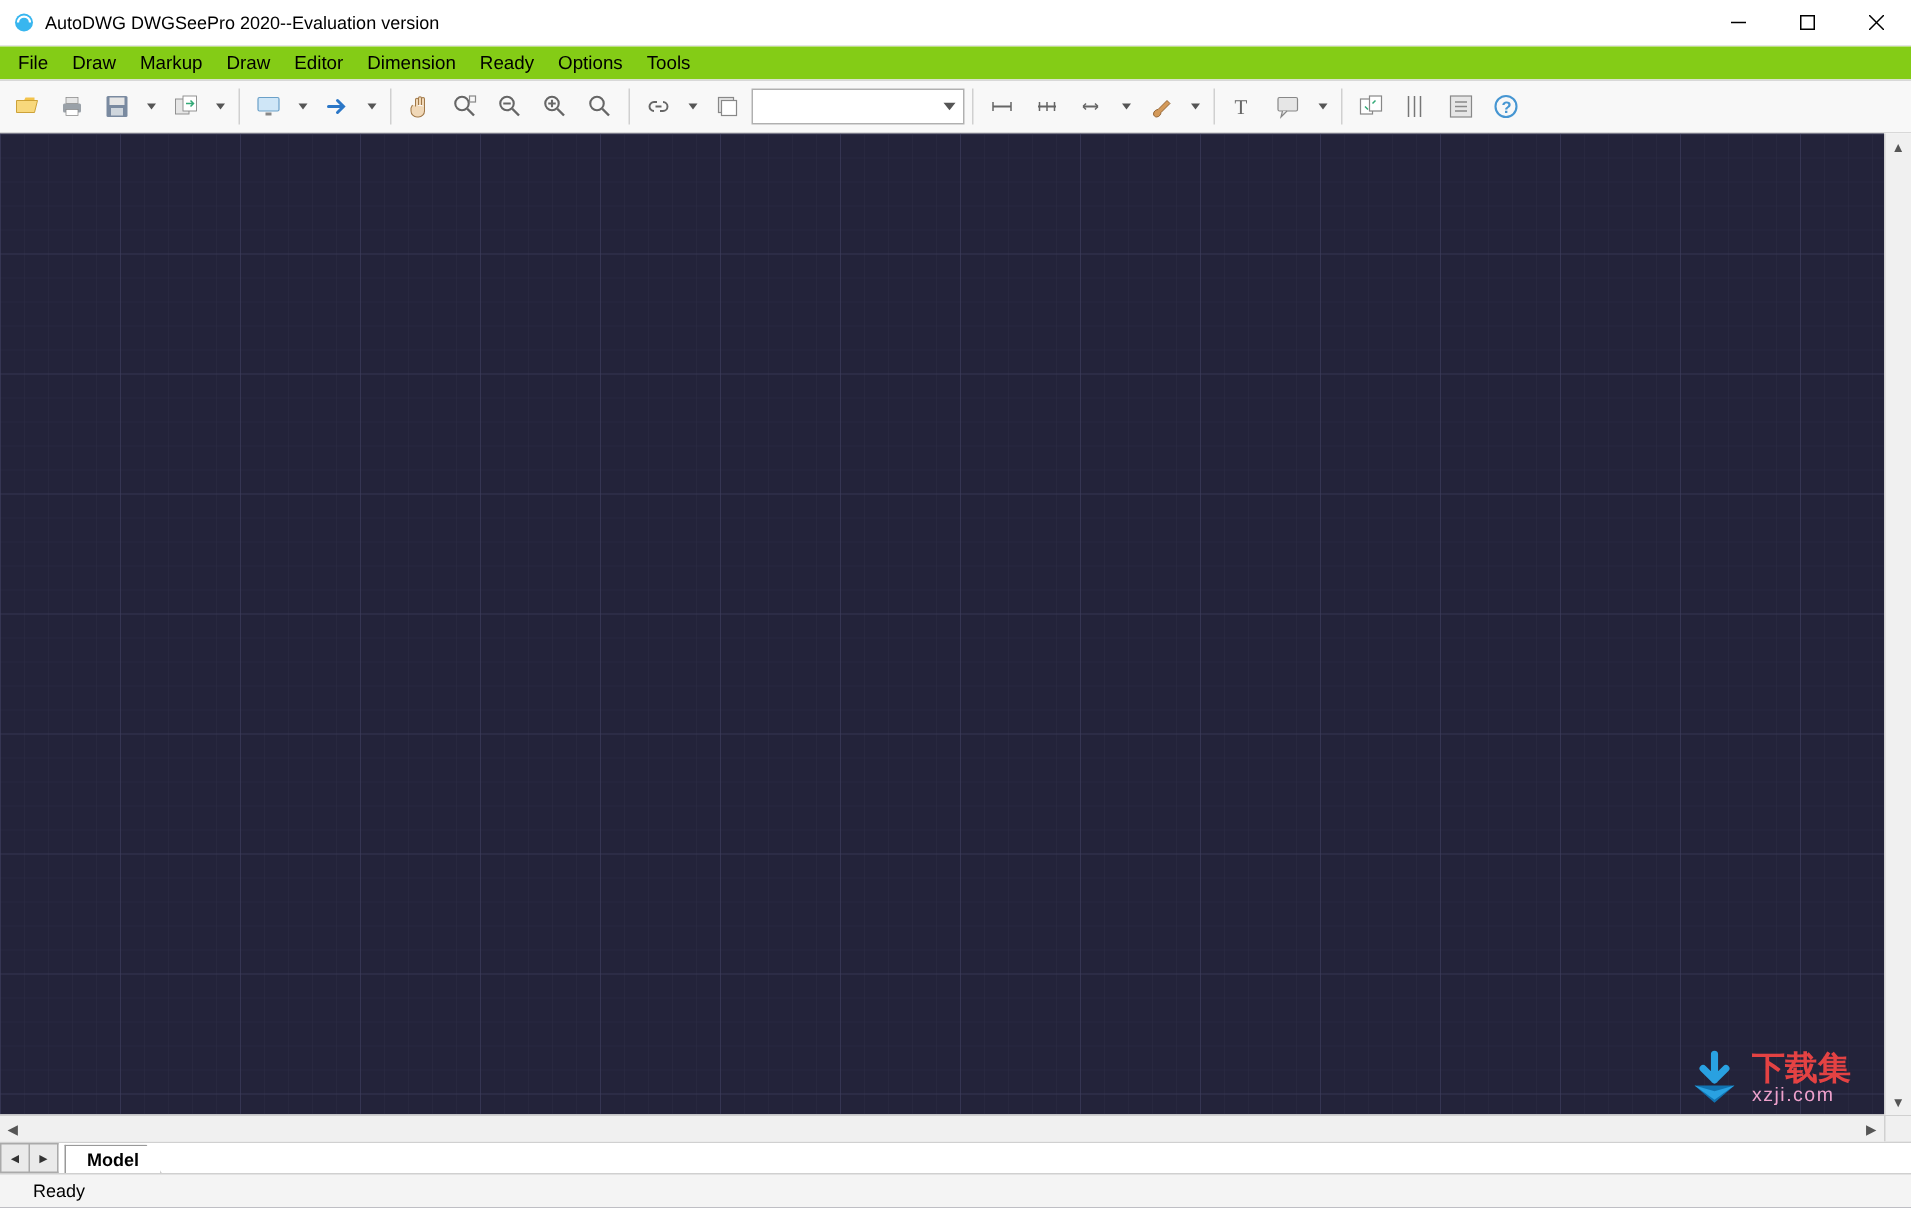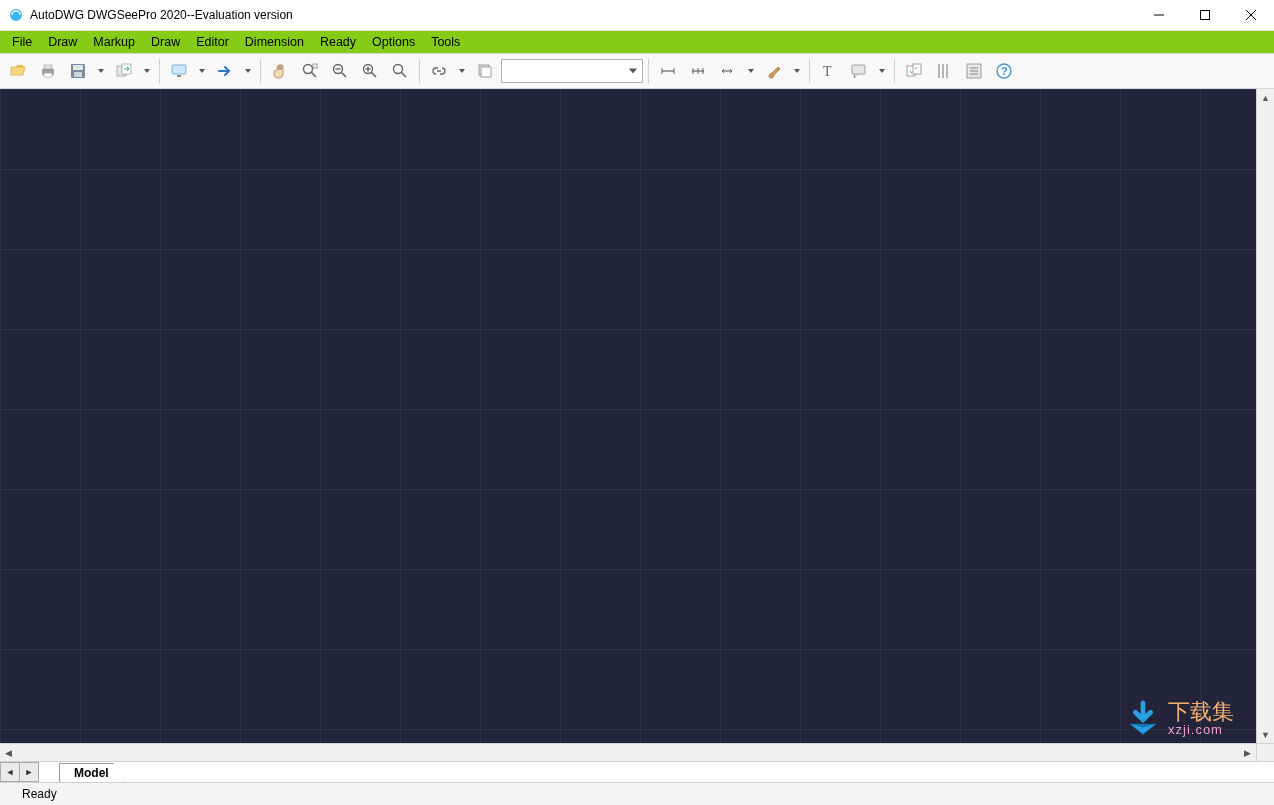--- a/index.html
+++ b/index.html
@@ -214,21 +214,21 @@
     height: 18px;
     padding: 0 14px;
     background: #fff;
     border-top: 1px solid #999;
     border-right: 1px solid #999;
     font-weight: bold;
     font-size: 12px;
     display: flex;
     align-items: center;
     position: relative;
-    margin-left: 20px;
+    margin-left: 4px;
     clip-path: polygon(0 0, calc(100% - 10px) 0, 100% 100%, -8px 100%);
     border-left:1px solid #999;
   }
   .tab::before{
     content:"";
     position:absolute;
     left:-8px;top:0;bottom:0;width:8px;
     background:#fff;
     border-left:1px solid #999;
     transform:skewX(-25deg);
@@ -259,21 +259,21 @@
   }
   .watermark .dl-icon {
     width:38px;height:38px;
   }
   .watermark .dl-text {
     margin-left:6px;
     display:flex;flex-direction:column;
     line-height:1;
   }
   .watermark .dl-text .big{
-    font-size:22px;font-weight:normal;color:#fdba74;
+    font-size:22px;font-weight:bold;color:#ef4444;
     font-family:"Microsoft YaHei",sans-serif;
   }
   .watermark .dl-text .small{
     font-size:13px;color:#f9a8d4;letter-spacing:1px;
     font-family:Arial,sans-serif;
   }
 </style>
 </head>
 <body>
 

